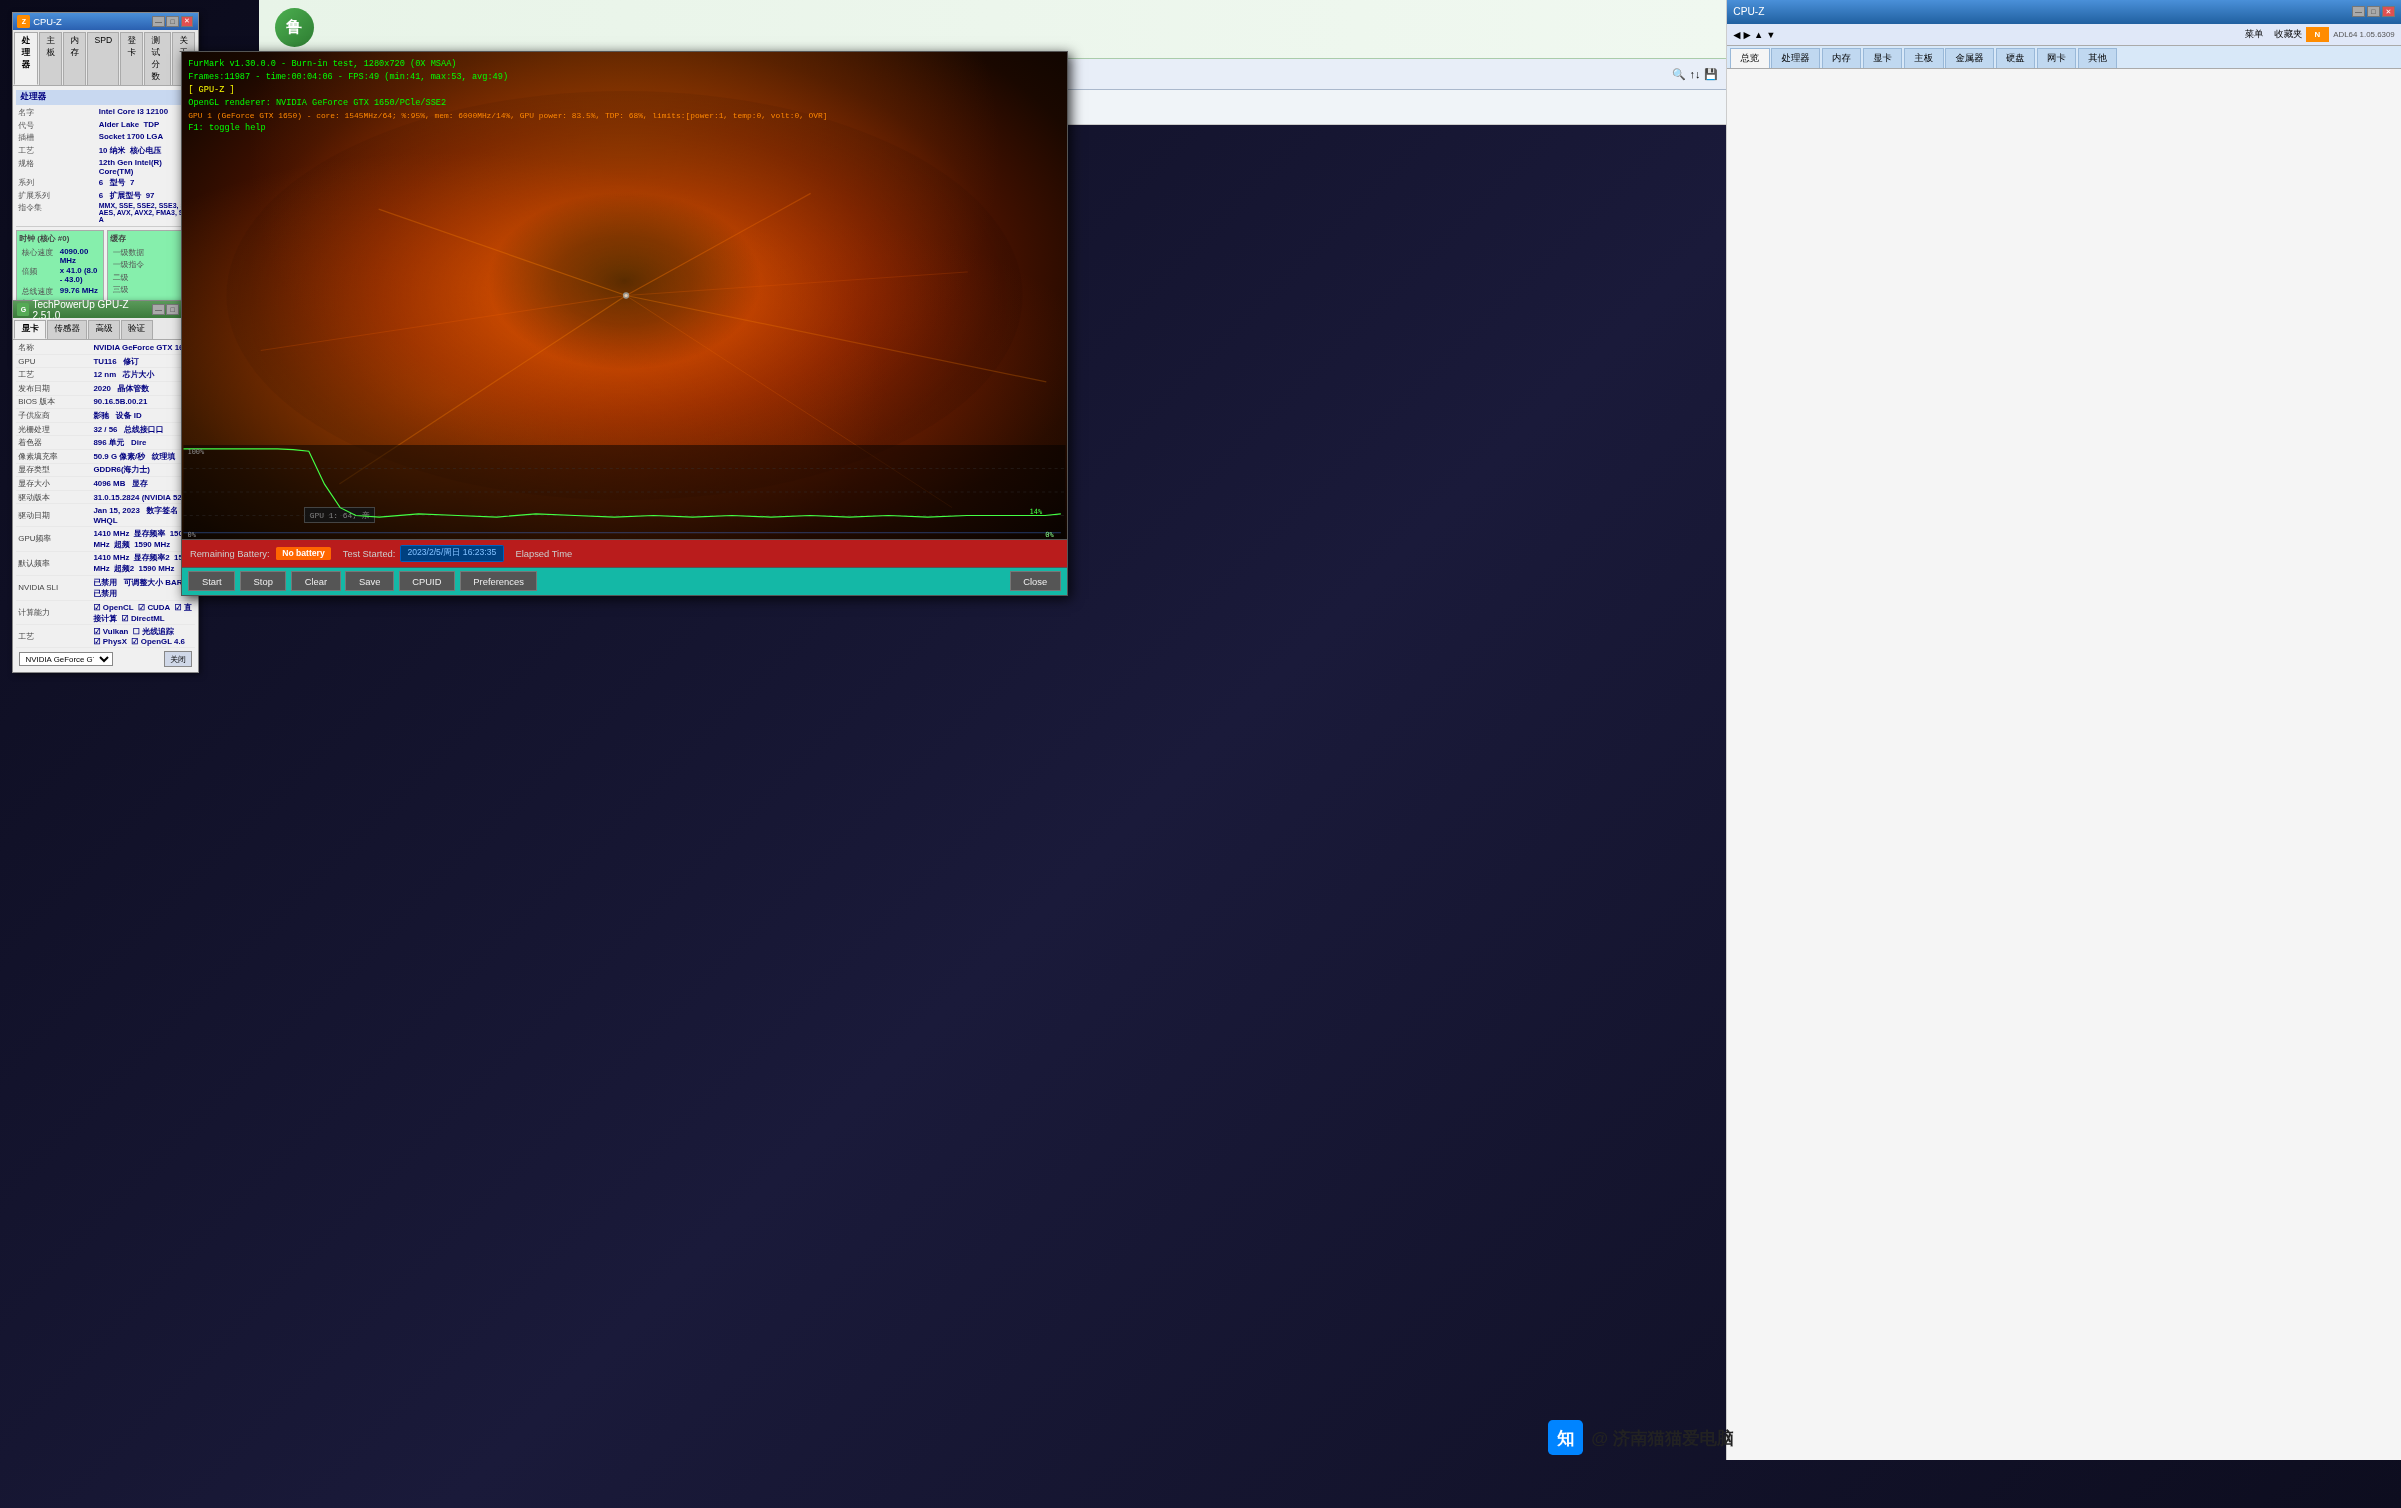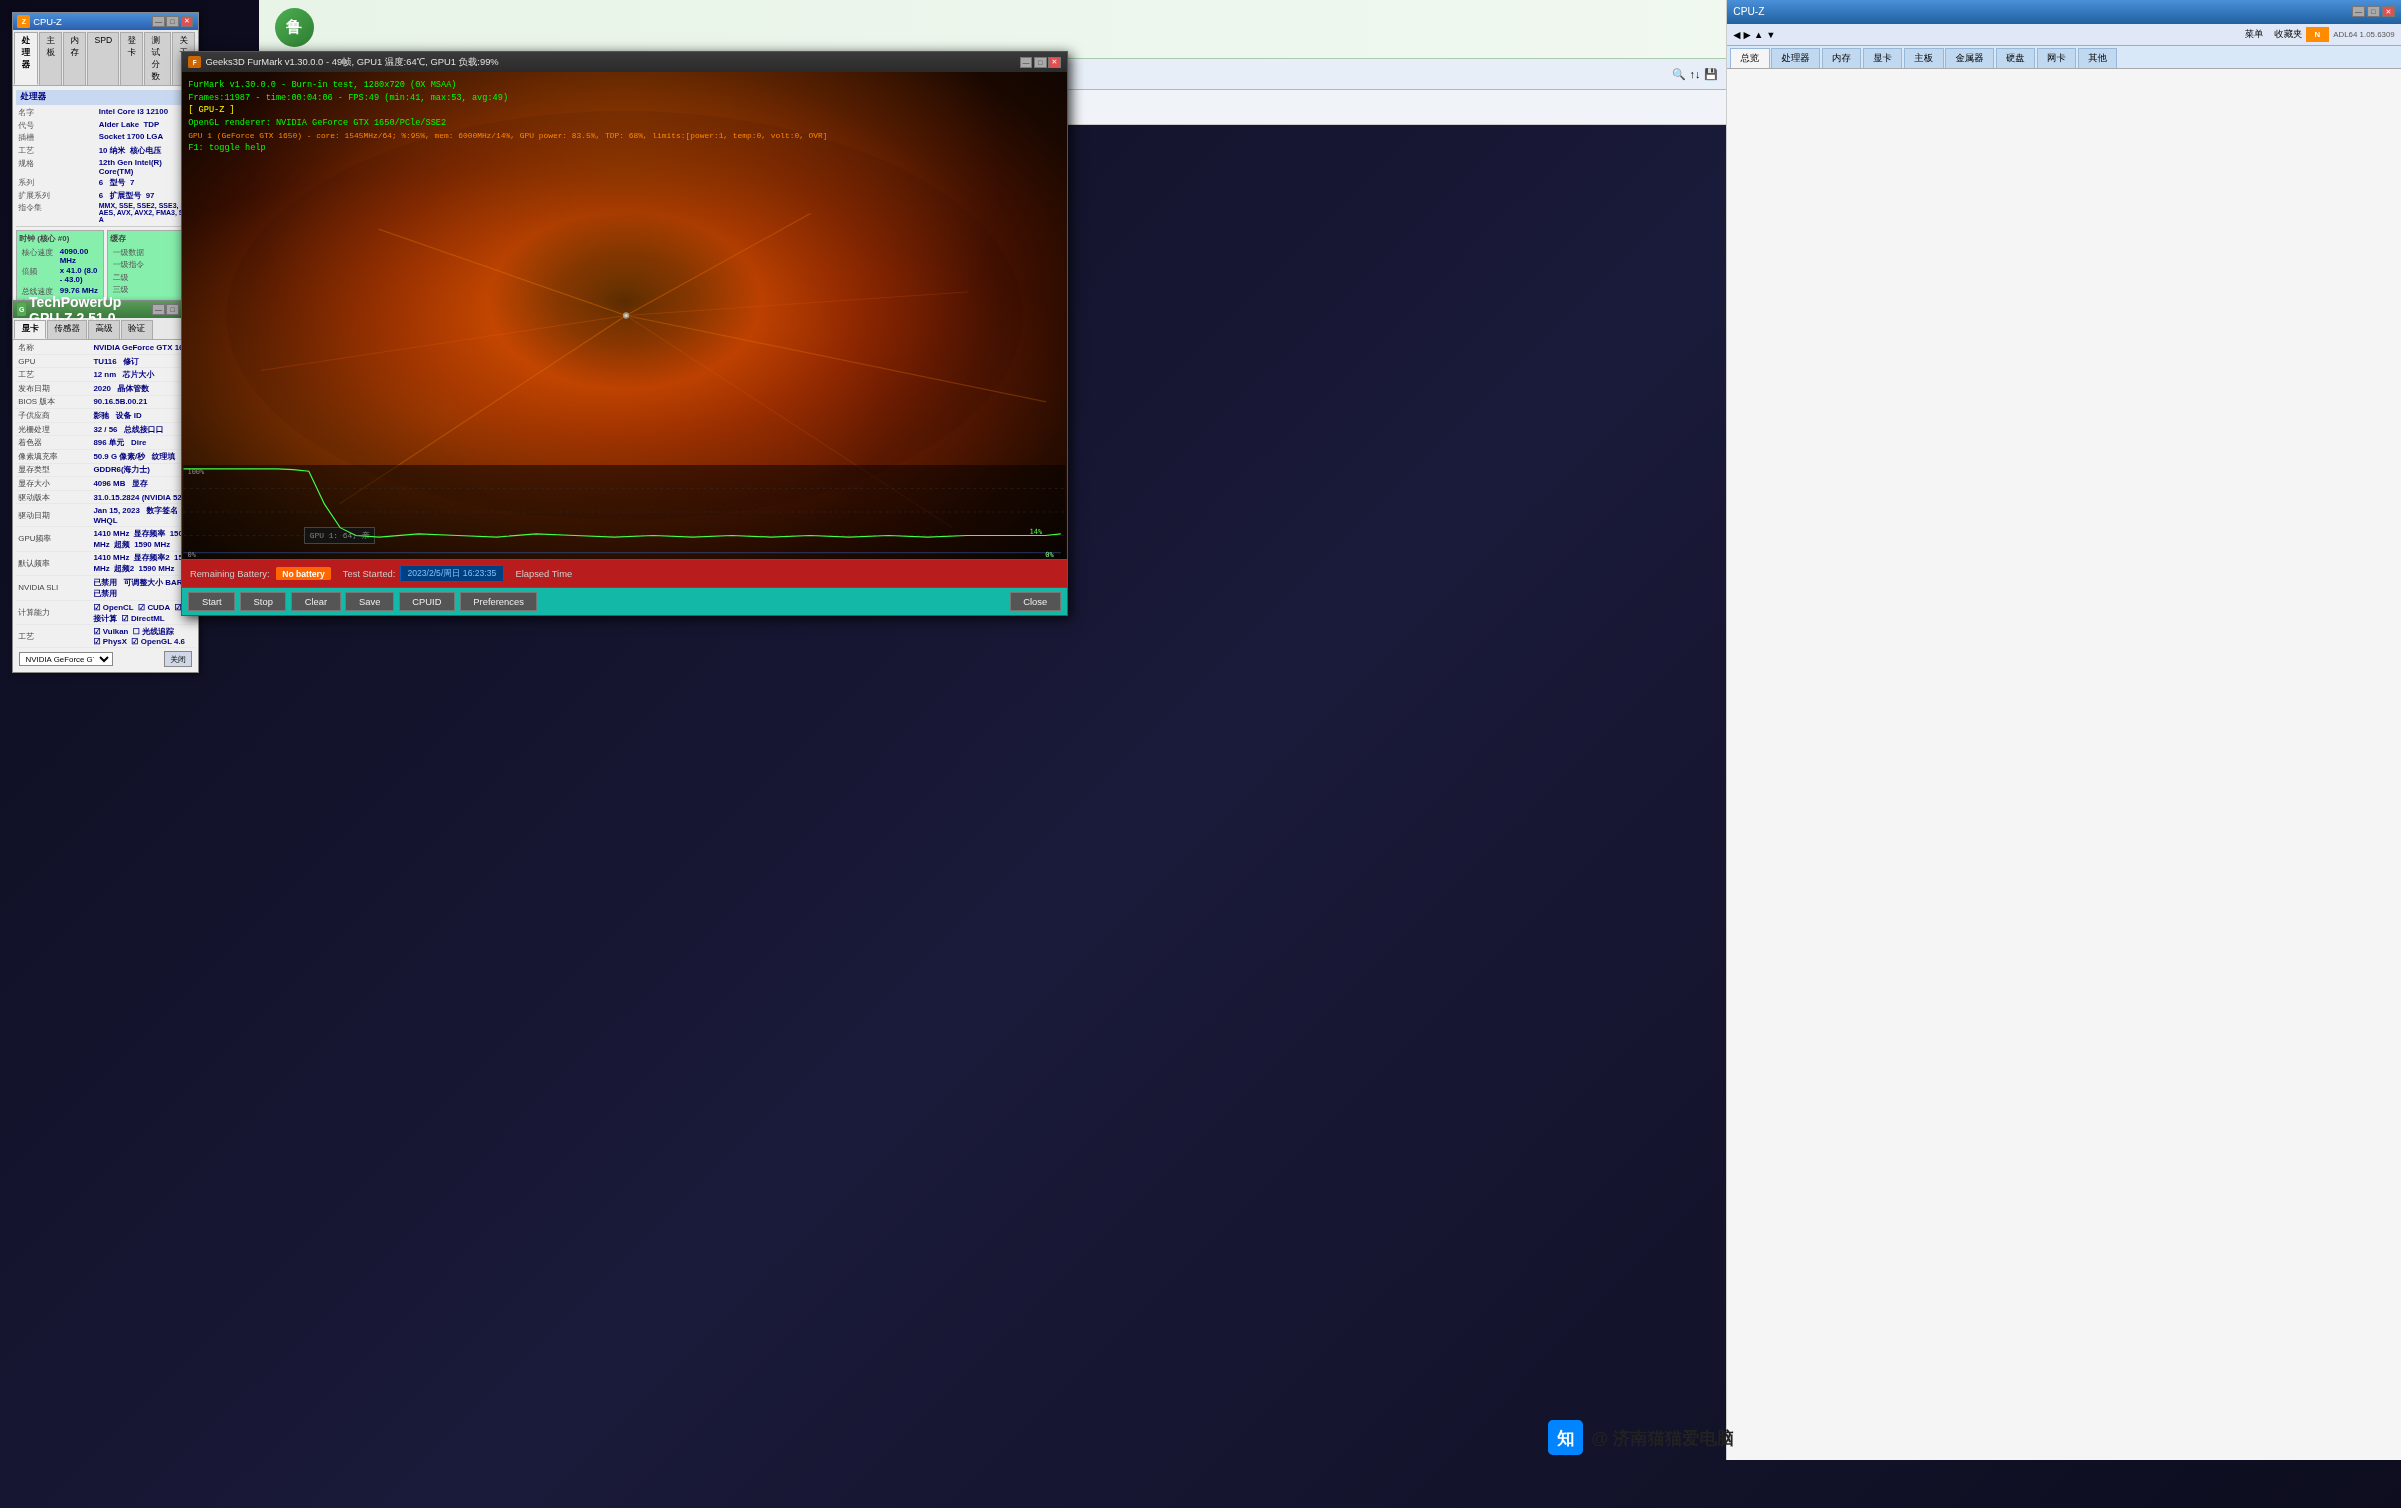--- a/index.html
+++ b/index.html
@@ -713,21 +713,21 @@
       <span style="font-size:7.9px;">工具</span>
       <button class="tool-btn">▼</button>
     </div>
   </div>
 </div>
 
 <div class="gpuz-window">
   <div class="gpuz-titlebar">
     <div style="display:flex; align-items:center; gap:3.1px;">
       <div style="width:12.6px;height:12.6px;background:#5a5;border-radius:1.6px;font-size:7px;color:white;display:flex;align-items:center;justify-content:center;font-weight:bold;">G</div>
-      <span style="font-size:14px;font-weight:bold;">TechPowerUp GPU-Z 2.51.0</span>
+      <span style="font-size:10px;">TechPowerUp GPU-Z 2.51.0</span>
     </div>
     <div class="titlebar-controls">
       <div class="win-btn">—</div>
       <div class="win-btn">□</div>
       <div class="win-btn close-btn">✕</div>
     </div>
   </div>
 
   <div class="gpuz-tab-bar">
     <div class="tab-item active">显卡</div>
@@ -872,31 +872,20 @@
       <select class="select-dropdown" style="width:94px; font-size:7.9px;">
         <option>NVIDIA GeForce GTX 1650</option>
       </select>
       <button class="tool-btn">关闭</button>
     </div>
   </div>
 </div>
 
 <div class="furmark-window">
 
-  <div class="furmark-titlebar">
-    <div style="display:flex; align-items:center; gap:4.7px;">
-      <div style="width:12.6px;height:12.6px;background:#cc6600;border-radius:1.6px;font-size:6.3px;color:white;display:flex;align-items:center;justify-content:center;font-weight:bold;">F</div>
-      <span class="furmark-title-text">Geeks3D FurMark v1.30.0.0 - 49帧, GPU1 温度:64℃, GPU1 负载:99%</span>
-    </div>
-    <div class="titlebar-controls">
-      <div class="win-btn">—</div>
-      <div class="win-btn">□</div>
-      <div class="win-btn close-btn">✕</div>
-    </div>
-  </div>
 
   <div class="furmark-viewport">
 
     <div class="fire-bg"></div>
     <div class="fire-overlay1"></div>
 
     <svg style="position:absolute; inset:0; width:100%; height:100%; opacity:0.7;" xmlns="http://www.w3.org/2000/svg" viewBox="0 0 1126 620" width="884" height="487">
       <defs>
         <radialGradient id="fireGrad1" cx="50%" cy="50%" r="50%">
           <stop offset="0%" stop-color="#ff6600" stop-opacity="0.9"></stop>

